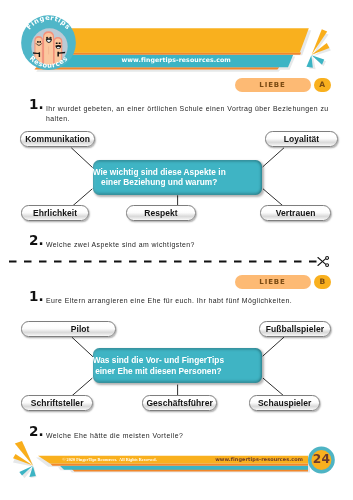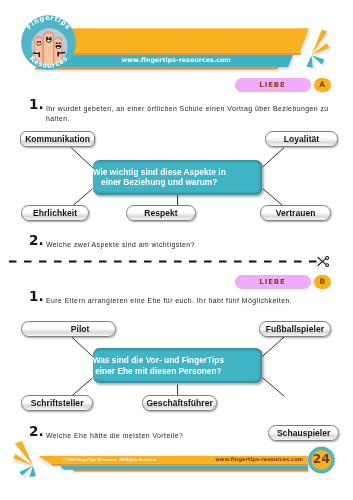--- a/index.html
+++ b/index.html
@@ -9,21 +9,21 @@
 
   
   .header{position:absolute;left:0;top:0;width:353px;height:80px;}
   .hdr-svg{position:absolute;left:0;top:0;}
   .hdr-title{position:absolute;left:132.3px;top:35.1px;
      font-family:"DejaVu Sans",sans-serif;font-weight:bold;font-size:14.6px;line-height:14.6px;letter-spacing:0.12px;
      color:#6b3b2d;white-space:nowrap;}
   .hdr-url{position:absolute;left:121.4px;top:55.9px;
      font-family:"DejaVu Sans",sans-serif;font-weight:bold;font-size:6.2px;letter-spacing:0.1px;
      color:#ffffff;white-space:nowrap;}
-  .topic-pill{position:absolute;height:14px;border-radius:7px;background:#f0abfc;
+  .topic-pill{position:absolute;height:14px;border-radius:7px;background:#fdba74;
      font-family:"DejaVu Sans",sans-serif;font-weight:bold;font-size:7px;letter-spacing:0.9px;
      color:#7a4a12;display:flex;align-items:center;justify-content:center;}
   .topic-letter{position:absolute;height:14px;width:17.5px;border-radius:7px;background:#F9B01E;
      font-family:"DejaVu Sans",sans-serif;font-weight:bold;font-size:7.5px;
      color:#7a4a12;display:flex;align-items:center;justify-content:center;}
 
   
   .qnum{position:absolute;font-family:"DejaVu Sans",sans-serif;font-weight:bold;font-size:13.5px;color:#111;line-height:13.5px;}
   .qtext{position:absolute;font-family:"Liberation Sans",sans-serif;font-size:6.9px;line-height:10.3px;color:#232323;letter-spacing:0.45px;}
 
@@ -152,21 +152,21 @@
   <div class="mindmap" style="top:0px;">
     <svg width="353" height="500" style="position:absolute;left:0;top:0;pointer-events:none;">
       <g stroke="#2f2f2f" stroke-width="1.0" fill="none">
         <line x1="71.3" y1="147.8" x2="92.6" y2="167.6"></line>
         <line x1="284.0" y1="147.8" x2="262.7" y2="166.9"></line>
         <line x1="92.3" y1="188.8" x2="71.0" y2="207.3"></line>
         <line x1="177.6" y1="195.3" x2="177.6" y2="207.0"></line>
         <line x1="263.0" y1="188.8" x2="284.7" y2="207.3"></line>
       </g>
     </svg>
-    <div class="node" style="left:20.3px;top:131.4px;width:72.6px;border-radius:6px;">Kommunikation</div>
+    <div class="node" style="left:20.3px;top:131.4px;width:72.6px;">Kommunikation</div>
     <div class="node" style="left:257.2px;top:131.4px;width:70.7px;margin-left:8px;">Loyalität</div>
     <div class="node" style="left:21.0px;top:205.4px;width:66.1px;">Ehrlichkeit</div>
     <div class="node" style="left:126px;top:205.4px;width:67.8px;">Respekt</div>
     <div class="node" style="left:260.1px;top:205.4px;width:69.1px;">Vertrauen</div>
     <div class="centerbox" style="left:92.7px;top:159.8px;width:169.3px;height:34.9px;">
         <div><span>Wie wichtig sind diese Aspekte in</span><br><span>einer Beziehung und warum?</span></div>
       </div>
   </div>
 
   <div class="qnum" style="left:29px;top:234px;">2.</div>
@@ -195,21 +195,21 @@
         <line x1="284.0" y1="337.1" x2="262.7" y2="356.2"></line>
         <line x1="92.3" y1="378.1" x2="71.0" y2="396.6"></line>
         <line x1="177.6" y1="384.6" x2="177.6" y2="396.3"></line>
         <line x1="263.0" y1="378.1" x2="284.7" y2="396.6"></line>
       </g>
     </svg>
     <div class="node" style="left:20.6px;top:321.4px;width:69.1px;padding-left:24px;">Pilot</div>
     <div class="node" style="left:259.1px;top:321.4px;width:69.6px;">Fußballspieler</div>
     <div class="node" style="left:21.4px;top:395.3px;width:69.6px;">Schriftsteller</div>
     <div class="node" style="left:141.9px;top:395.3px;width:73.5px;">Geschäftsführer</div>
-    <div class="node" style="left:268px;top:395.3px;width:69.3px;margin-top:30px;">Schauspieler</div>
+    <div class="node" style="left:249px;top:395.3px;width:69.3px;">Schauspieler</div>
     <div class="centerbox" style="left:92.7px;top:348px;width:169.3px;height:35.1px;">
         <div><span>Was sind die Vor- und FingerTips</span><br><span>einer Ehe mit diesen Personen?</span></div>
       </div>
   </div>
 
   <div class="qnum" style="left:29px;top:425px;">2.</div>
   <div class="qtext" style="left:46px;top:430.5px;width:286px;">Welche Ehe hätte die meisten Vorteile?</div>
 
   <div class="footer">
     <svg style="position:absolute;left:0;top:0;" width="353" height="60" viewBox="0 0 353 60">

